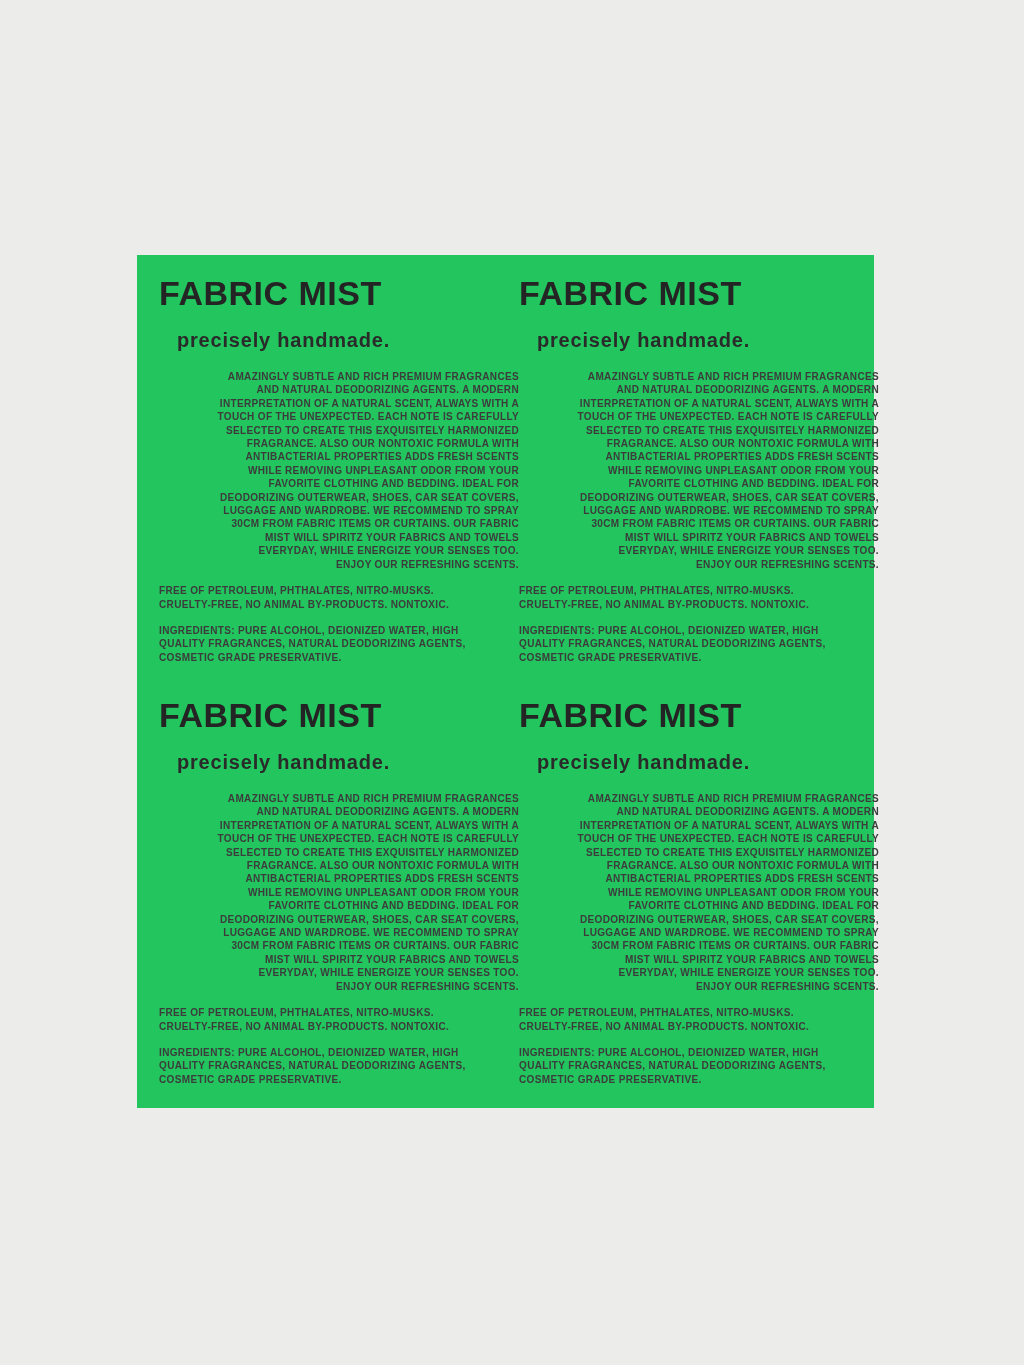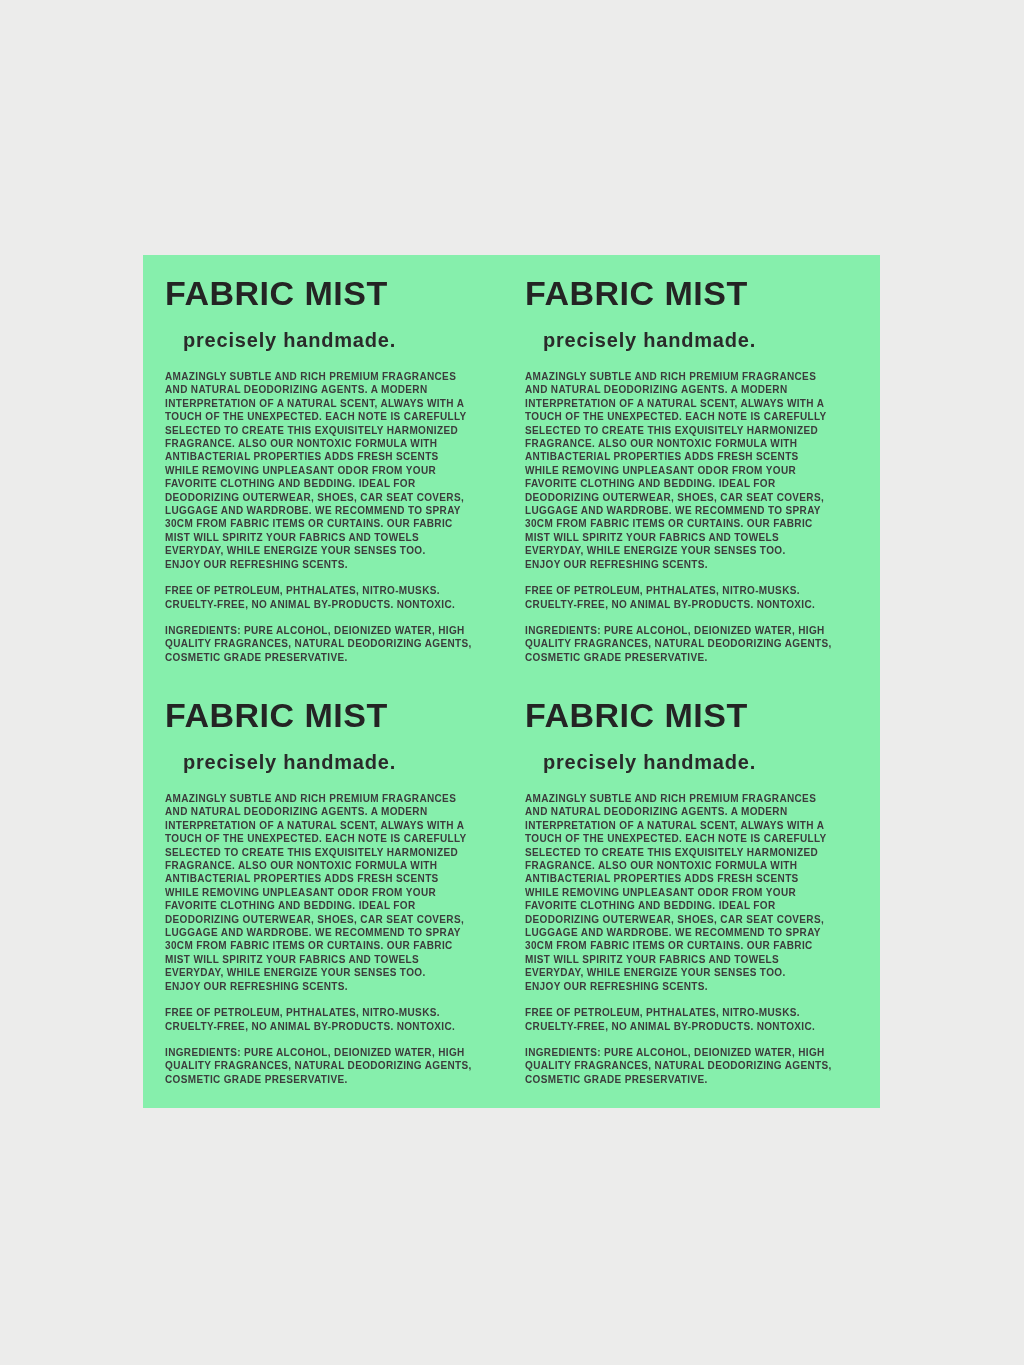--- a/index.html
+++ b/index.html
@@ -9,25 +9,25 @@
   body {
     width: 1024px;
     height: 1365px;
     background: #ececeb;
     font-family: "Liberation Sans", sans-serif;
     overflow: hidden;
     position: relative;
   }
   .sheet {
     position: absolute;
-    left: 143px;
+    left: 137px;
     top: 255px;
     width: 737px;
     height: 853px;
-    background: #86efac;
+    background: #22c55e;
     box-sizing: border-box;
     padding: 21px 0 0 22px;
     display: grid;
     grid-template-columns: 360px 360px;
     grid-template-rows: 422px 422px;
   }
   .label-card {
     box-sizing: border-box;
     color: #242424;
   }
@@ -53,20 +53,21 @@
     margin: 13px 0 0 0;
     font-size: 10px;
     line-height: 13.4px;
     font-weight: 700;
     letter-spacing: 0.35px;
     color: #3c3c3c;
     white-space: pre;
   }
   .label-paragraph.first {
     margin-top: 16px;
+    text-align: right;
   }
 </style>
 </head>
 <body>
 
 <div class="sheet">
 
   <article class="label-card">
     <h1 class="label-title">FABRIC MIST</h1>
     <p class="label-subtitle">precisely handmade.</p>

